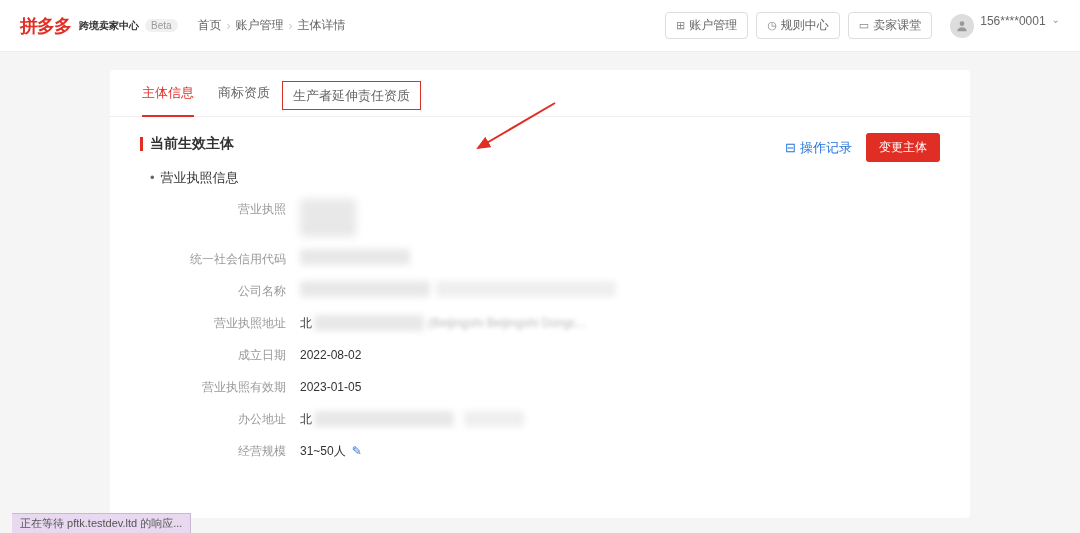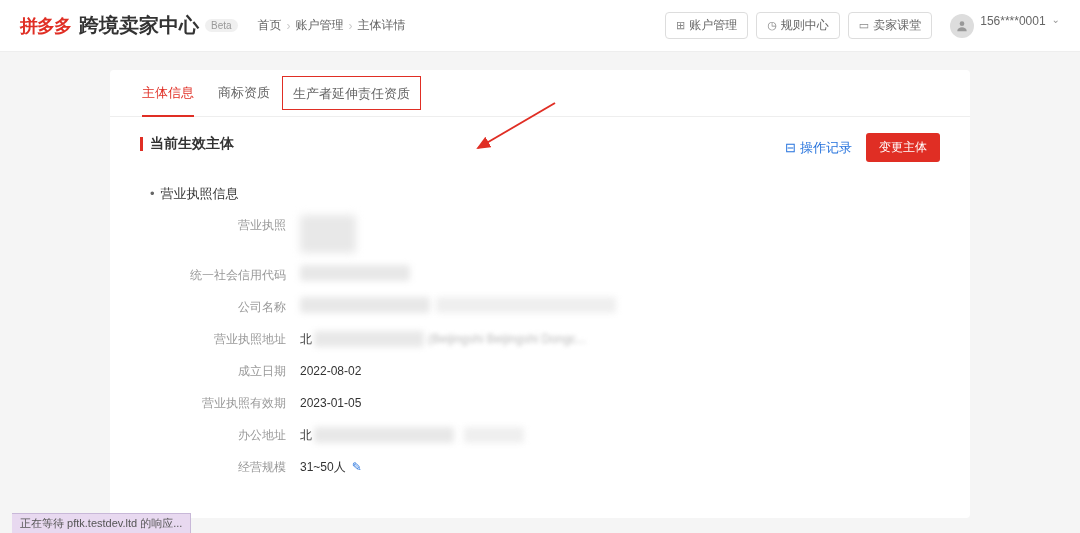--- a/index.html
+++ b/index.html
@@ -21,21 +21,21 @@
       padding: 0 20px;
       border-bottom: 1px solid #eee;
     }
     .logo-text {
       color: #e02e24;
       font-weight: bold;
       font-size: 18px;
       letter-spacing: -1px;
     }
     .site-title {
-      font-size: 20px;
+      font-size: 10px;
       font-weight: 600;
       color: #333;
       margin-left: 8px;
     }
     .beta-tag {
       font-size: 10px;
       color: #999;
       background: #f0f0f0;
       padding: 1px 6px;
       border-radius: 8px;
@@ -108,20 +108,21 @@
       border-radius: 4px;
       height: 448px;
       position: relative;
       display: flex;
       flex-direction: column;
     }
     .tabs {
       display: flex;
       border-bottom: 1px solid #eee;
       padding: 0 20px;
+      align-items: flex-end;
     }
     .tab {
       padding: 14px 12px;
       font-size: 13px;
       color: #666;
       cursor: pointer;
       position: relative;
     }
     .tab.active {
       color: #e02e24;
@@ -150,21 +151,21 @@
       position: relative;
     }
     .card-body::-webkit-scrollbar { width: 7px; }
     .card-body::-webkit-scrollbar-thumb { background: #ccc; border-radius: 4px; }
     .section-title {
       display: flex;
       align-items: center;
       font-size: 14px;
       font-weight: 600;
       color: #333;
-      margin-bottom: 32px;
+      margin-bottom: 16px;
     }
     .section-title::before {
       content: '';
       width: 3px;
       height: 14px;
       background: #e02e24;
       margin-right: 7px;
     }
     .action-row {
       position: absolute;

